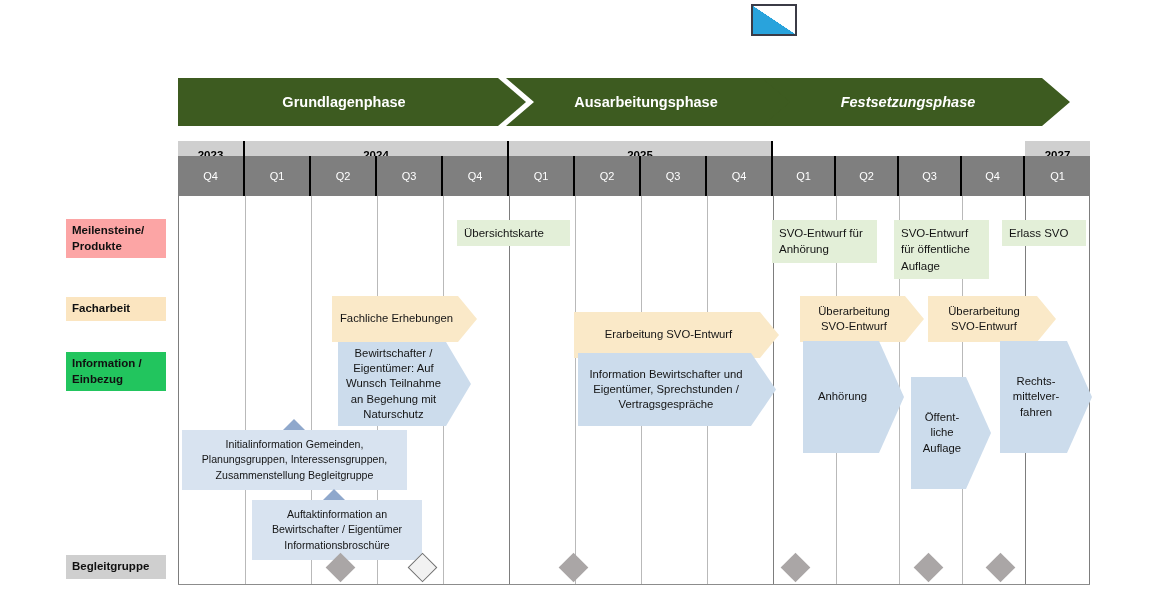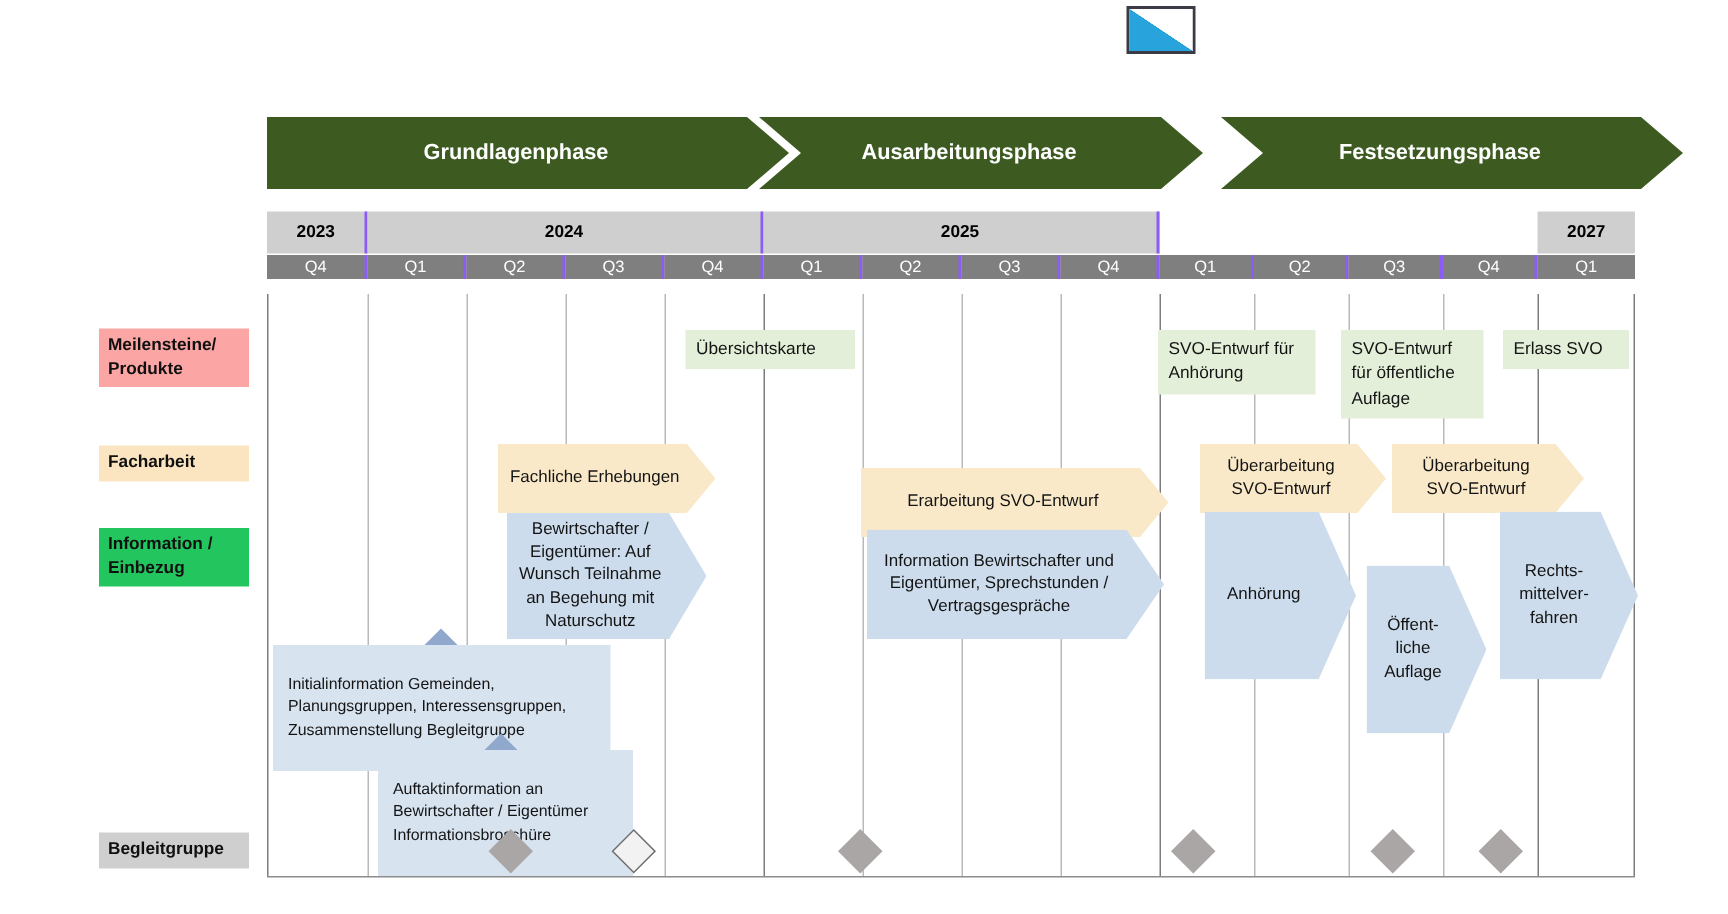--- a/index.html
+++ b/index.html
@@ -50,36 +50,36 @@
     font-weight: bold;
     font-size: 14.5px;
     display: flex;
     align-items: center;
     justify-content: center;
     box-sizing: border-box;
   }
   .phase span { position: relative; left: -8px; }
   .phase.p1 { left: 0px;   width: 348px; clip-path: polygon(0 0, calc(100% - 28px) 0, 100% 50%, calc(100% - 28px) 100%, 0 100%); }
   .phase.p2 { left: 328px; width: 296px; clip-path: polygon(0 0, calc(100% - 28px) 0, 100% 50%, calc(100% - 28px) 100%, 0 100%, 28px 50%); }
-  .phase.p3 { left: 636px; width: 308px; clip-path: polygon(0 0, calc(100% - 28px) 0, 100% 50%, calc(100% - 28px) 100%, 0 100%, 28px 50%); }
+  .phase.p3 { left: 584px; width: 308px; clip-path: polygon(0 0, calc(100% - 28px) 0, 100% 50%, calc(100% - 28px) 100%, 0 100%, 28px 50%); font-style: italic; }
 
   
   .hdr { position: absolute; left: 178px; }
   .year-row { top: 141px; height: 28px; }
-  .q-row    { top: 170px; height: 16px; }
+  .q-row    { top: 156px; height: 40px; }
 
   .year-cell, .q-cell {
     position: absolute;
     top: 0;
     height: 100%;
     box-sizing: border-box;
     display: flex;
     align-items: center;
     justify-content: center;
-    border-right: 2px solid #8b5cf6;
+    border-right: 2px solid #000000;
   }
   .year-cell {
     background: #cfcfcf;
     color: #000000;
     font-weight: bold;
     font-size: 11.5px;
   }
   .q-cell {
     background: #7f7f7f;
     color: #ffffff;
@@ -148,22 +148,23 @@
   .arrow.yellow { background: #fae9c8; clip-path: polygon(0 0, calc(100% - 19px) 0, 100% 50%, calc(100% - 19px) 100%, 0 100%); }
   .arrow.blue   { background: #ccdcec; clip-path: polygon(0 0, calc(100% - 25px) 0, 100% 50%, calc(100% - 25px) 100%, 0 100%); }
 
   
   .callout {
     position: absolute;
     background: #d8e3f0;
     font-size: 10.6px;
     line-height: 1.45;
     color: #141414;
-    padding: 19px 10px;
-    box-sizing: border-box;
+    padding: 7px 10px;
+    box-sizing: border-box;
+    text-align: center;
   }
   .pointer {
     position: absolute;
     width: 0; height: 0;
     border-left: 11px solid transparent;
     border-right: 11px solid transparent;
     border-bottom: 11px solid #8fa8cc;
   }
 
   

